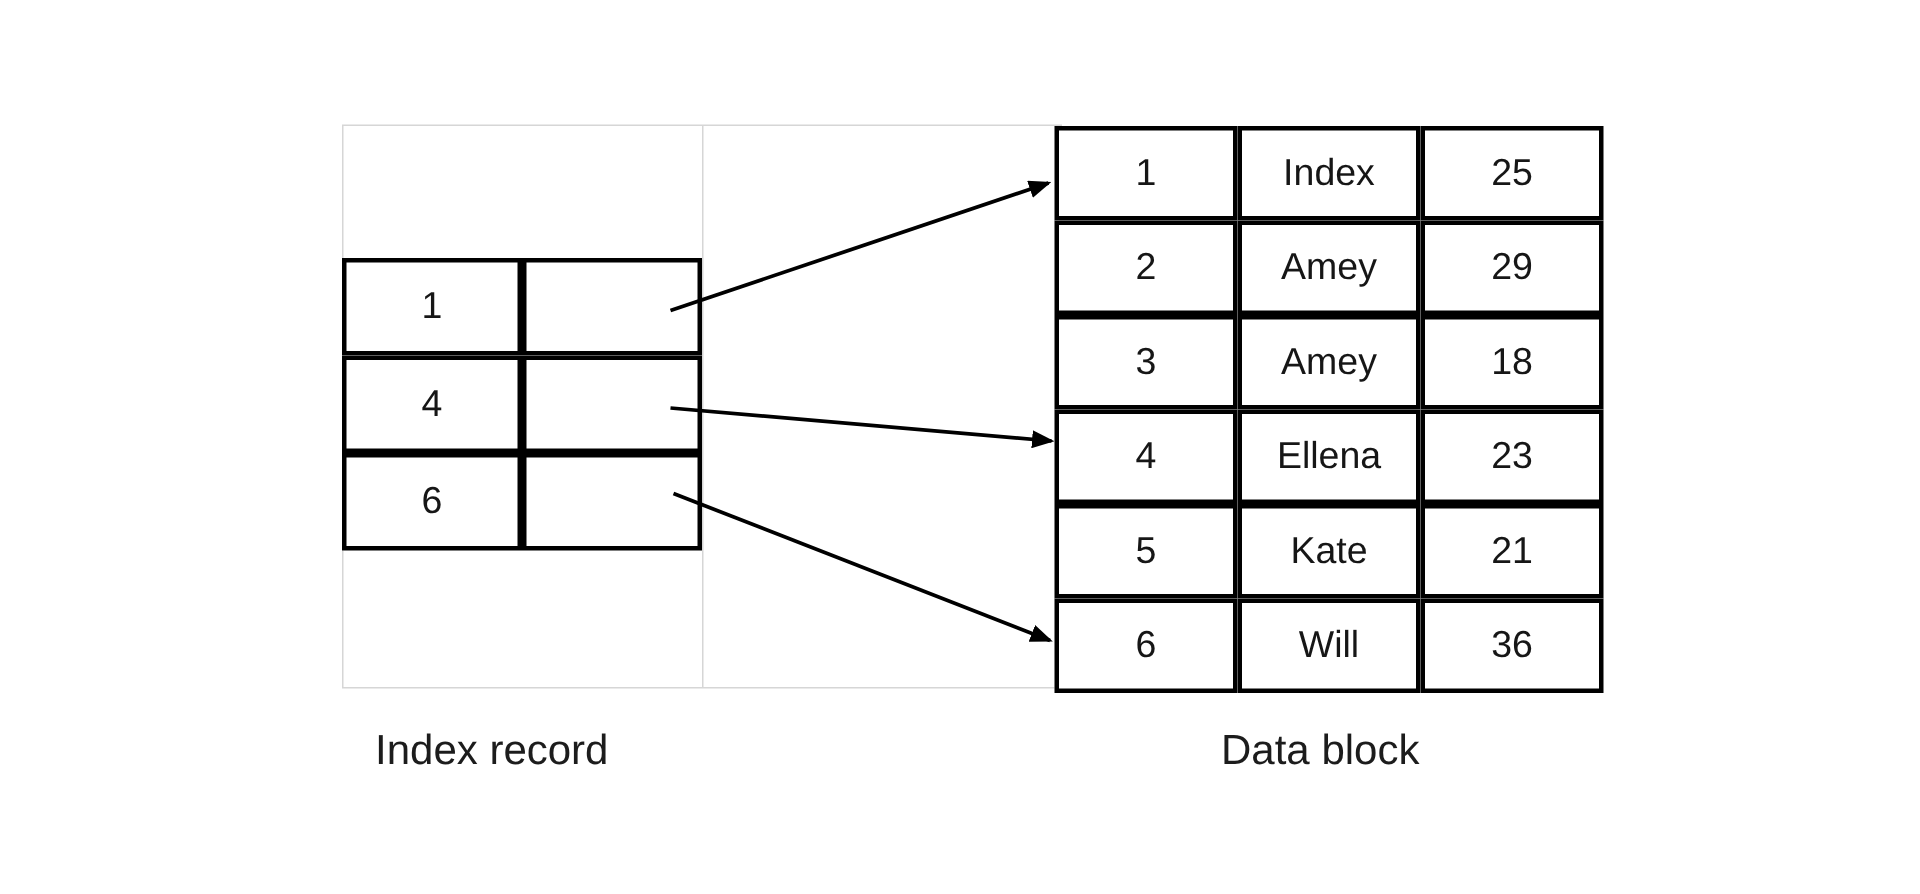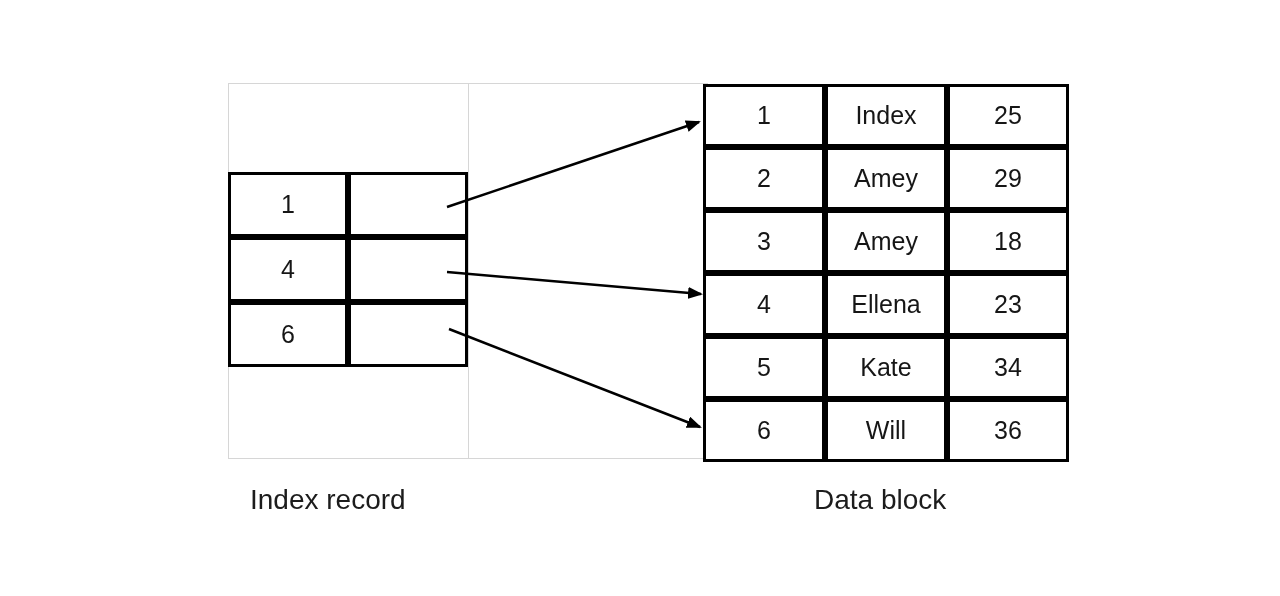--- a/index.html
+++ b/index.html
@@ -133,21 +133,21 @@
         <td>18</td>
       </tr>
       <tr>
         <td>4</td>
         <td>Ellena</td>
         <td>23</td>
       </tr>
       <tr>
         <td>5</td>
         <td>Kate</td>
-        <td>34</td>
+        <td>21</td>
       </tr>
       <tr>
         <td>6</td>
         <td>Will</td>
         <td>36</td>
       </tr>
     </tbody>
   </table>
 
   <svg id="arrows-svg" viewBox="0 0 1280 596" xmlns="http://www.w3.org/2000/svg">

